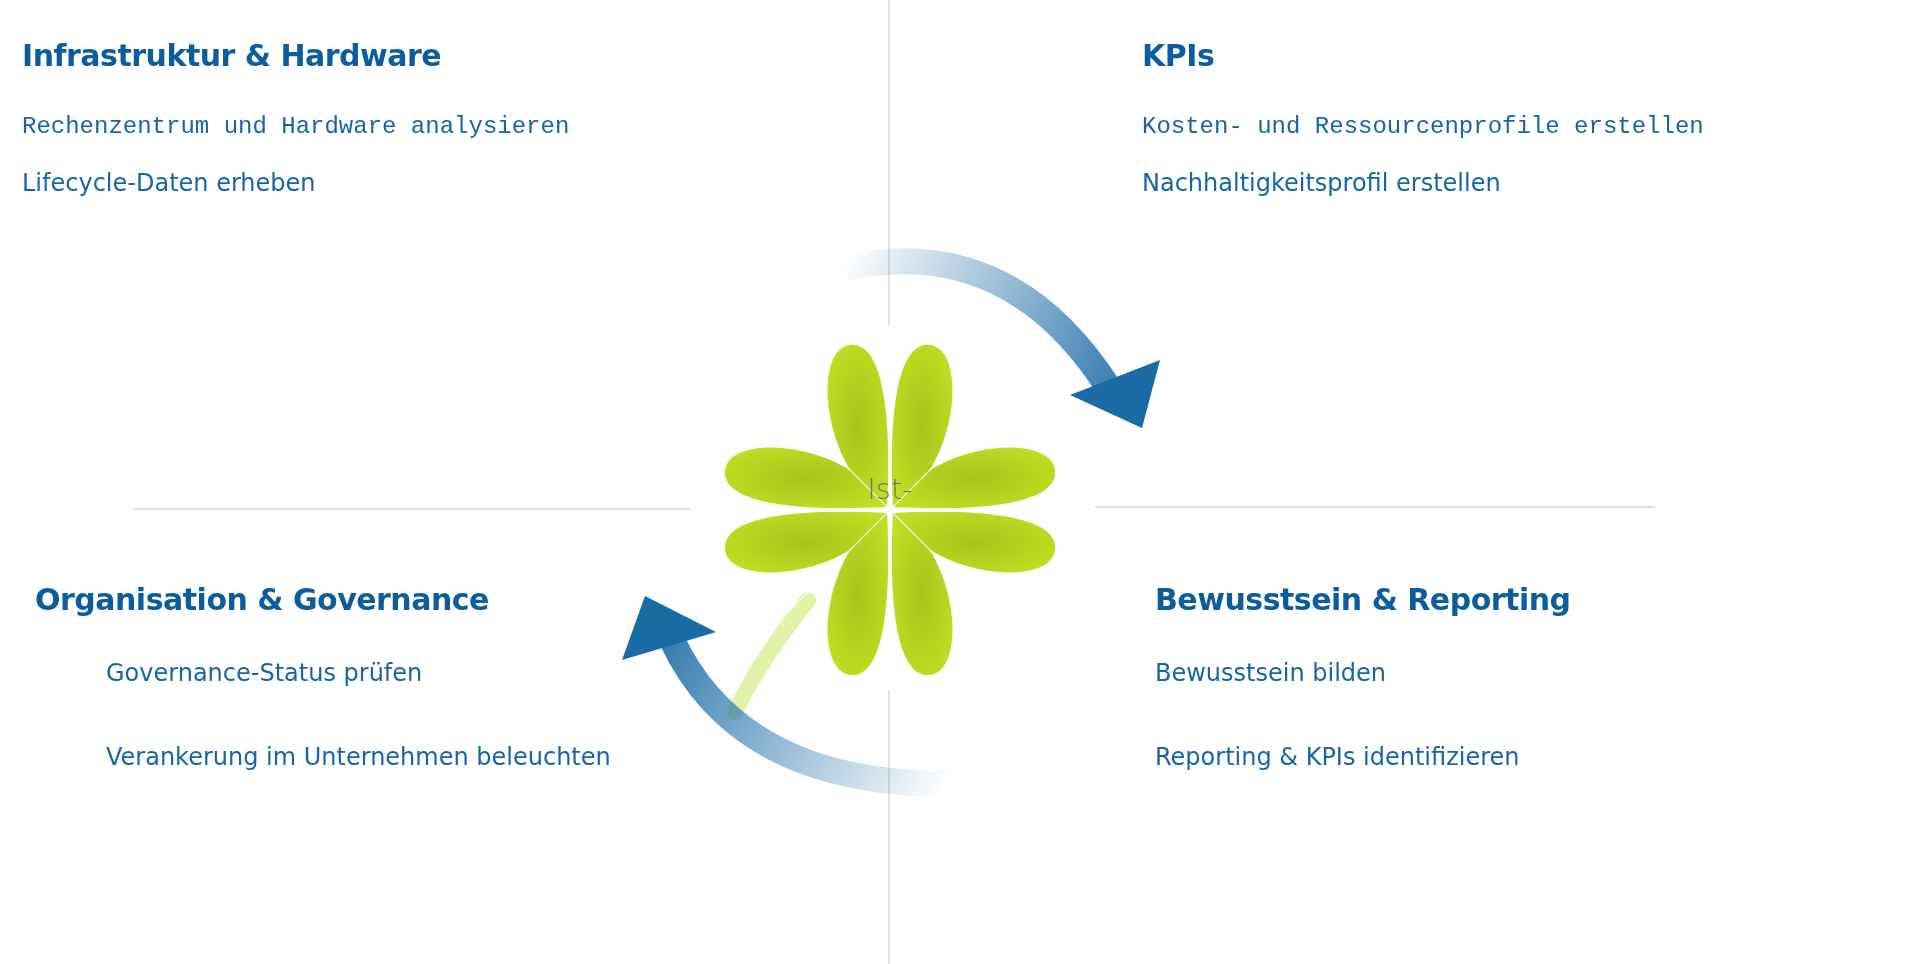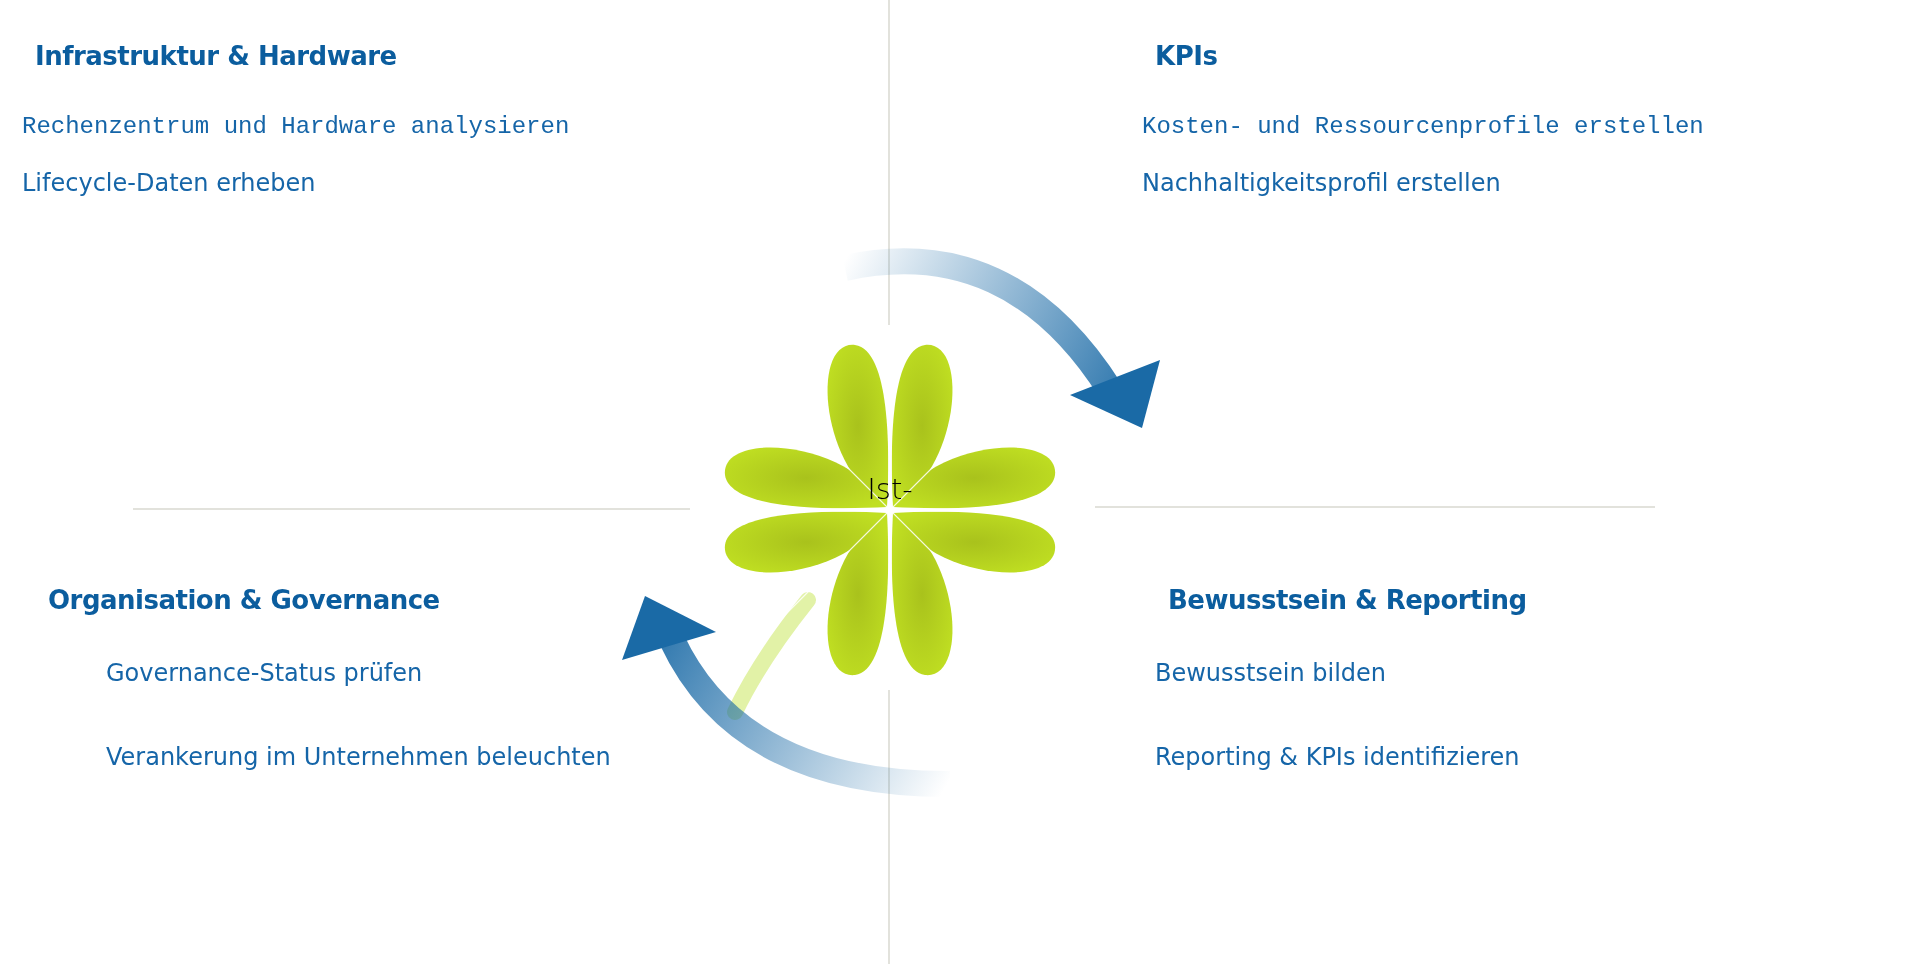--- a/index.html
+++ b/index.html
@@ -1,35 +1,35 @@
 <!DOCTYPE html>
 <html><head>
 <meta charset="utf-8">
 <style>
   html, body { margin:0; padding:0; background:#ffffff; }
   body { width:1920px; height:964px; position:relative; overflow:hidden;
          font-family:"Liberation Sans", sans-serif; }
   .quad { position:absolute; }
-  .q-title { font-family:"DejaVu Sans", sans-serif; font-weight:bold; font-size:26px;
-             color:#0b5d9e; letter-spacing:-0.5px; white-space:nowrap; line-height:36px;margin-left:13px; }
+  .q-title { font-family:"DejaVu Sans", sans-serif; font-weight:bold; font-size:30px;
+             color:#0b5d9e; letter-spacing:-0.5px; white-space:nowrap; line-height:36px; }
   .q-item { font-family:"DejaVu Sans", sans-serif; font-size:24px; color:#1565a8;
             white-space:nowrap; line-height:30px; position:absolute; }
   #q-tl { left:22px; top:38px; }
   #q-tr { left:1142px; top:38px; }
   #q-bl { left:35px; top:582px; }
   #q-br { left:1155px; top:582px; }
   #q-tl .i0, #q-tr .i0 { top:74px;font-family:Liberation Mono, monospace; } #q-tl .i1, #q-tr .i1 { top:130px; }
   #q-bl .i0, #q-br .i0 { top:76px; } #q-bl .i1, #q-br .i1 { top:160px; }
   #q-bl .q-item { left:71px; }
   #q-tl .q-item, #q-tr .q-item, #q-br .q-item { left:0; }
   .divider { position:absolute; background:#e2e2dc; }
   svg#art { position:absolute; left:0; top:0; }
   .center-label { position:absolute; left:790px; top:468px; width:200px; text-align:center;
                   font-family:"DejaVu Sans", sans-serif; font-size:29px; line-height:43px;
-                  color:#000000; font-weight:300; }
+                  color:#737373; font-weight:300; }
 </style>
 </head>
 <body>
 
 <div class="divider" style="left:888px;top:0;width:2px;height:325px;"></div>
 <div class="divider" style="left:888px;top:690px;width:2px;height:274px;"></div>
 <div class="divider" style="left:133px;top:508px;width:557px;height:2px;"></div>
 <div class="divider" style="left:1095px;top:506px;width:560px;height:2px;"></div>
 
 <svg id="art" width="1920" height="964" viewBox="0 0 1920 964">

